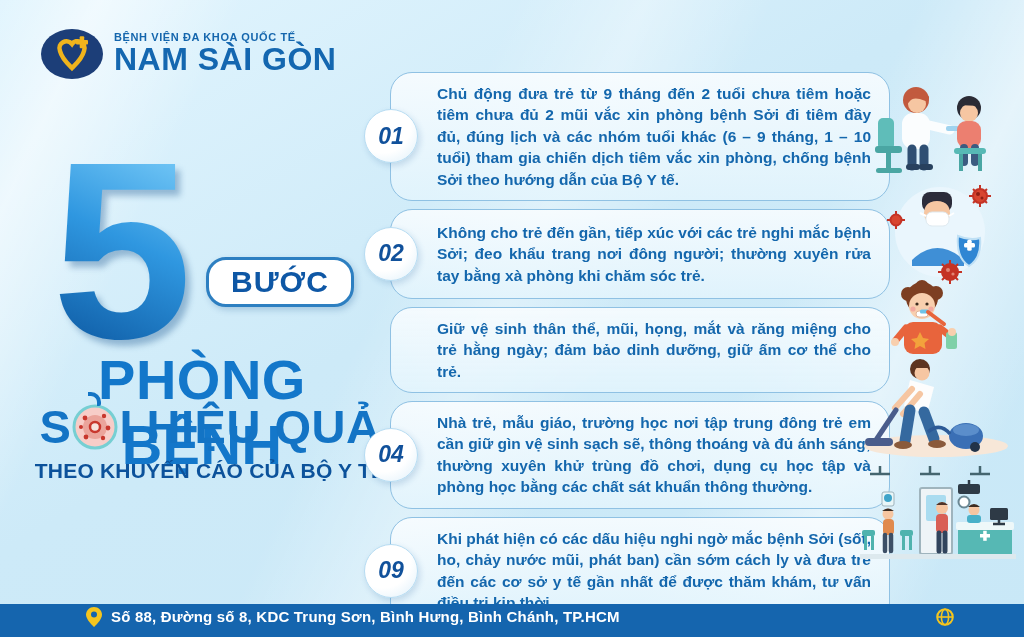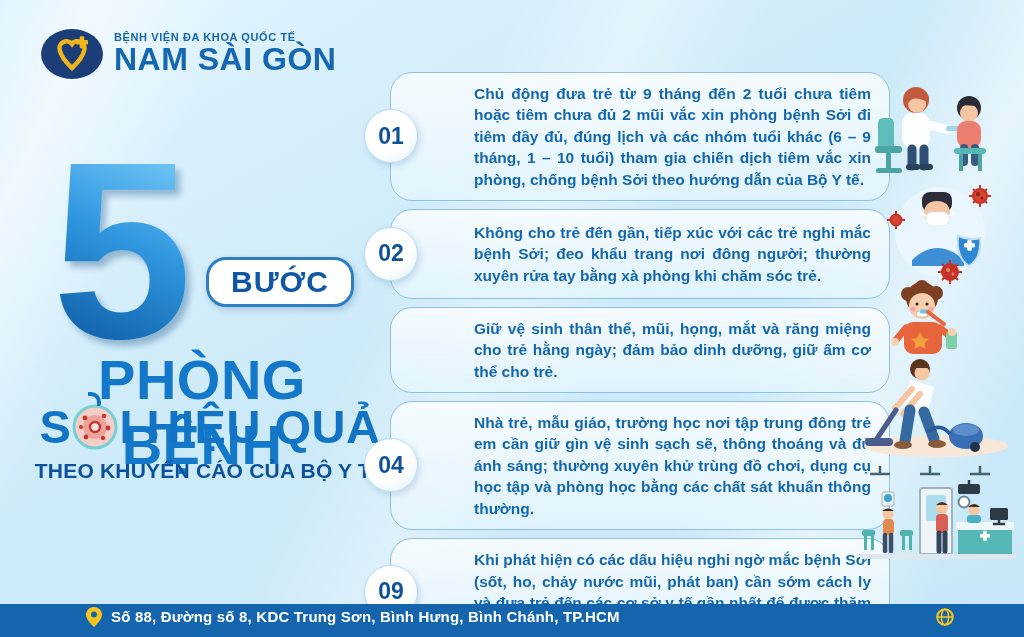--- a/index.html
+++ b/index.html
@@ -49,27 +49,27 @@
   
   .cards { top:72px; left:390px; width:500px; display:flex; flex-direction:column; gap:8px; }
   .card {
     position:relative; border:1px solid #8fc1e3; border-radius:22px;
     background:linear-gradient(180deg, rgba(250,253,255,.85), rgba(228,245,253,.8));
     padding:10px 18px 10px 46px; display:flex; align-items:center;
   }
   .card-1 { min-height:112px; } .card-2 { min-height:90px; }
   .card-3 { min-height:64px; } .card-4 { min-height:95px; } .card-5 { min-height:108px; }
   .card-text { font-size:15.5px; line-height:1.38; color:#1467ad; font-weight:bold;
-    text-align:justify;margin-left:37px; }
+    text-align:justify; }
   .badge {
     position:absolute; left:-27px; top:50%; transform:translateY(-50%);
     width:54px; height:54px; border-radius:50%;
     background:radial-gradient(circle at 35% 30%, #ffffff 55%, #ddeffa 100%);
     border:1px solid #b7dcf2; box-shadow:2px 3px 6px rgba(40,100,160,.2);
-    display:flex; align-items:center; justify-content:center;
+    display:flex; align-items:center; justify-content:center;font-style:italic;
   }
   .badge span { font-size:23px; font-weight:bold; color:#11519b; }
 
   
   .ill { position:absolute; z-index:2; }
   .ill-1 { top:72px;  left:872px; } .ill-2 { top:180px; left:884px; }
   .ill-3 { top:278px; left:876px; } .ill-4 { top:356px; left:860px; }
   .ill-5 { top:462px; left:858px; }
 
   

